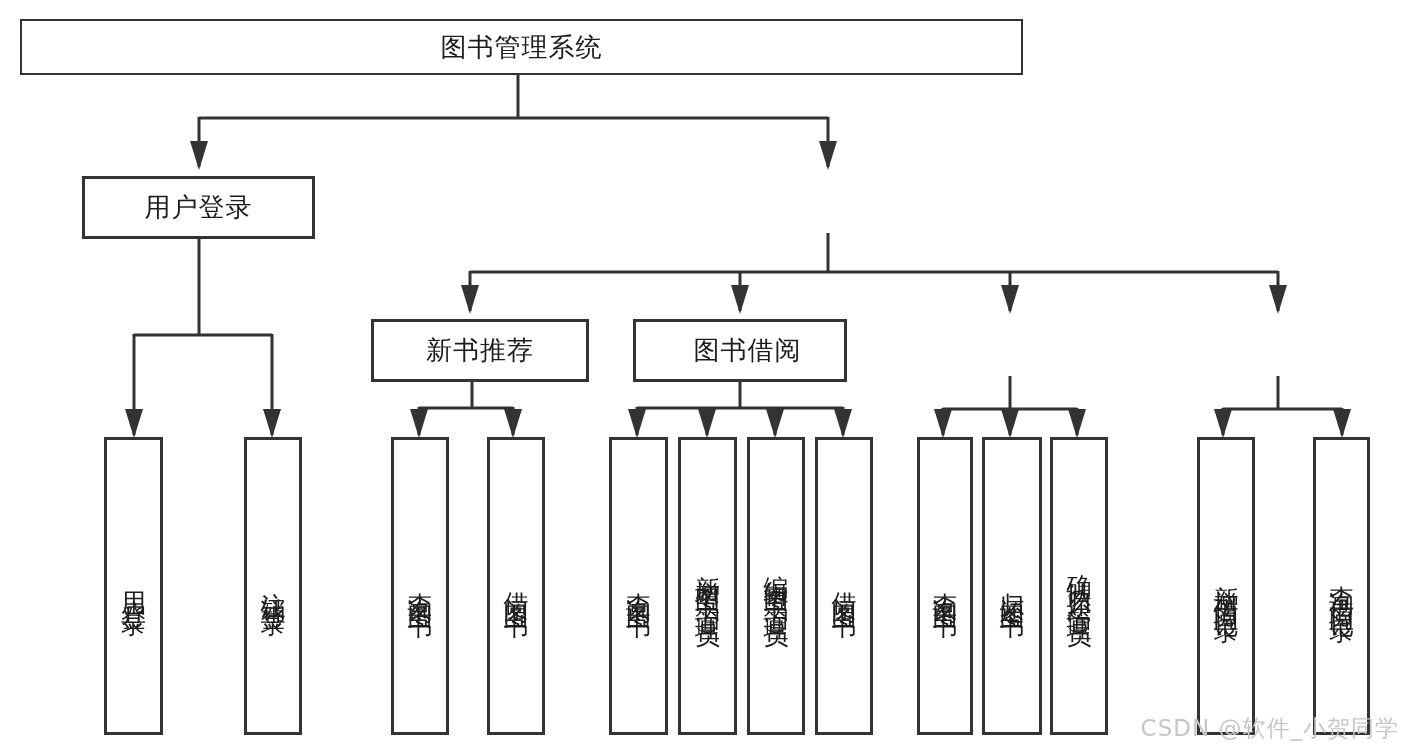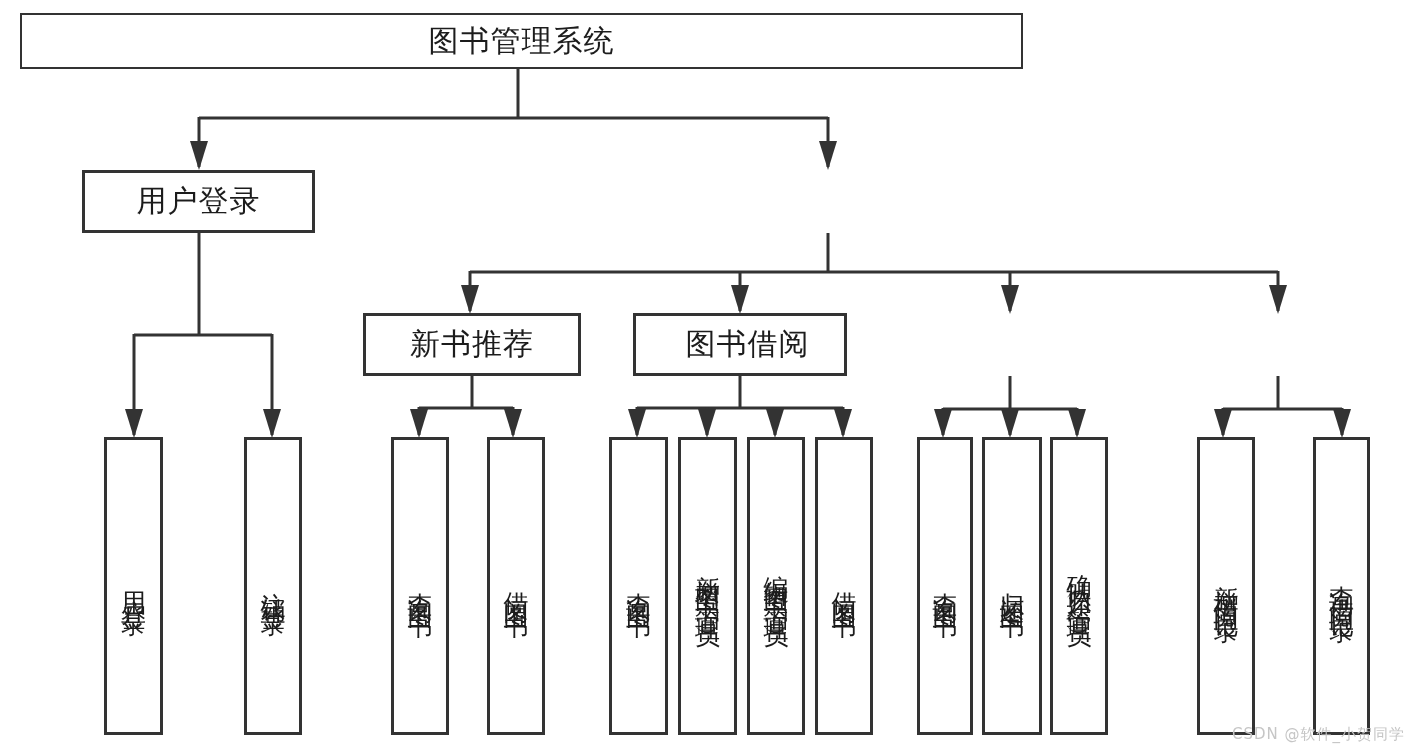--- a/index.html
+++ b/index.html
@@ -21,60 +21,61 @@
     position:absolute;
     box-sizing:border-box;
     border:3px solid var(--line,#333333);
     background:#ffffff;
     display:flex;align-items:center;justify-content:center;
     color:var(--text,#1c1c1c);
     text-align:center;
     z-index:2;
   }
   .node-h{
-    font-size:30px;
+    font-size:26px;
     letter-spacing:1px;
     white-space:nowrap;
+    margin-top:6px;
   }
   .node-v{
     writing-mode:vertical-rl;
     text-orientation:mixed;
     font-size:25px;
     letter-spacing:7px;
     line-height:1;
   }
   
   .n-root{left:20px;top:13px;width:1003px;height:56px;border-width:2px;}
   
   .n-login{left:82px;top:170px;width:233px;height:63px;}
   .n-bookmgmt{left:712px;top:169px;width:233px;height:64px;}
   
-  .n-newbook{left:363px;top:313px;width:218px;height:63px;}
+  .n-newbook{left:371px;top:313px;width:218px;height:63px;}
   .n-borrow{left:633px;top:313px;width:214px;height:63px;padding-left:15px;}
   .n-current{left:903px;top:313px;width:215px;height:63px;}
   .n-record{left:1171px;top:313px;width:214px;height:63px;}
   
   .leaf{top:437px;height:298px;}
   .l-userlogin{left:104px;width:59px;}
   .l-logout{left:244px;width:58px;}
   .l-nb-query{left:391px;width:58px;}
   .l-nb-borrow{left:487px;width:58px;}
   .l-bw-query{left:609px;width:59px;}
   .l-bw-add{left:678px;width:59px;}
   .l-bw-edit{left:747px;width:58px;}
   .l-bw-borrow{left:815px;width:58px;}
   .l-cu-query{left:917px;width:56px;}
   .l-cu-return{left:982px;width:60px;}
   .l-cu-confirm{left:1050px;width:58px;}
   .l-rc-add{left:1197px;width:58px;}
   .l-rc-query{left:1313px;width:57px;}
   .watermark{
     position:absolute;
-    right:0;bottom:3px;
-    font-size:15px;
+    right:6px;bottom:3px;
+    font-size:23px;
     color:var(--wm,#c6c6c6);
     letter-spacing:1px;
     z-index:3;
     white-space:nowrap;
   }
 </style>
 </head>
 <body>
 
 <div class="canvas">

